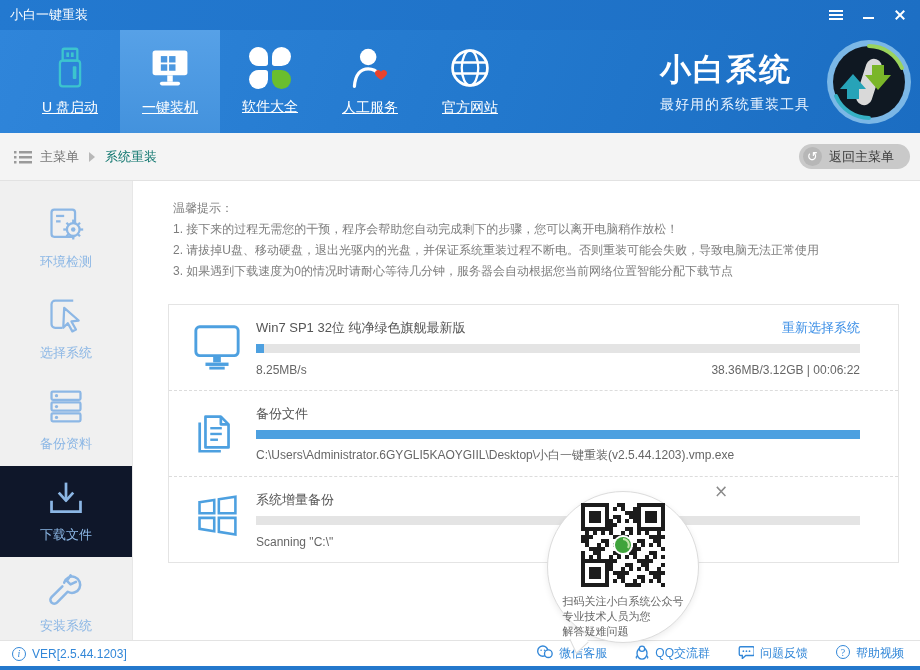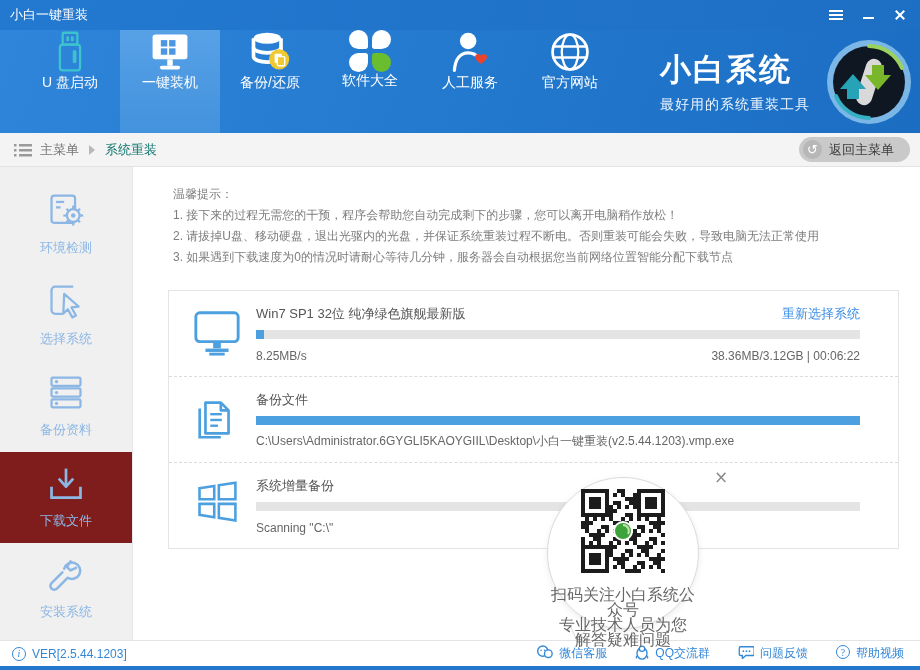--- a/index.html
+++ b/index.html
@@ -15,67 +15,67 @@
   .menu-bars { display:flex; flex-direction:column; gap:2px; }
   .menu-bars i { display:block; width:14px; height:2px; background:#fff; }
   .min-bar { width:11px; height:2px; background:#fff; margin-top:6px; }
   .x-icon { position:relative; width:12px; height:12px; }
   .x-icon i { position:absolute; left:0; top:5px; width:12px; height:2px; background:#fff; }
   .x-icon i:first-child { transform:rotate(45deg); }
   .x-icon i:last-child { transform:rotate(-45deg); }
 
   
   .nav { height:103px; background:linear-gradient(110deg,#2f85da 0%,#2278cd 55%,#1b6dc2 100%); display:flex; align-items:stretch; padding-left:20px; flex:none; }
-  .tab { width:100px; display:flex; flex-direction:column; align-items:center; color:#fff; font-size:14px; cursor:pointer; }
+  .tab { width:100px; display:flex; flex-direction:column; align-items:center; justify-content:center; gap:9px; color:#fff; font-size:14px; cursor:pointer;text-decoration:underline; }
   .tab.active { background:linear-gradient(to bottom,#57a1e7,#4392dd); }
   .tab svg { display:block; }
   .clover { width:42px; height:42px; display:grid; grid-template-columns:19px 19px; grid-template-rows:19px 19px; gap:4px; }
   .clover i { display:block; background:#fff; }
   .clover i:nth-child(1){ border-radius:50% 50% 14% 50%; }
   .clover i:nth-child(2){ border-radius:50% 50% 50% 14%; }
   .clover i:nth-child(3){ border-radius:50% 14% 50% 50%; }
   .clover i:nth-child(4){ border-radius:14% 50% 50% 50%; background:#6abe2e; }
   .brand { margin-left:auto; display:flex; align-items:center; gap:16px; padding-right:8px; }
   .brand-name { font-size:31px; font-weight:bold; color:#fff; letter-spacing:2px; }
   .brand-tag { font-size:14px; color:#eaf4ff; margin-top:5px; letter-spacing:1px; }
 
   
-  .breadcrumb { height:34px; background:#f4f4f4; border-bottom:1px solid #e2e2e2; display:flex; align-items:center; padding:0 10px 0 14px; font-size:13px; color:#888; flex:none; }
+  .breadcrumb { height:48px; background:#f4f4f4; border-bottom:1px solid #e2e2e2; display:flex; align-items:center; padding:0 10px 0 14px; font-size:13px; color:#888; flex:none; }
   .crumb-root { margin-left:8px; color:#777; cursor:pointer; }
   .crumb-sep { width:0; height:0; border-left:6px solid #b8b8b8; border-top:5px solid transparent; border-bottom:5px solid transparent; margin:0 10px; }
   .crumb-cur { color:#0f766e; }
   .back-btn { margin-left:auto; height:25px; background:#c9c9c9; border-radius:13px; display:flex; align-items:center; gap:7px; padding:0 16px 0 4px; cursor:pointer; }
   .back-circle { width:19px; height:19px; border-radius:50%; background:#b7b7b7; color:#fff; display:flex; align-items:center; justify-content:center; font-size:13px; font-family:"DejaVu Sans",sans-serif; }
   .back-label { font-size:13px; color:#3c3c3c; }
 
   
   .bodyrow { flex:1; display:flex; min-height:0; }
   .sidebar { width:133px; background:#f0f0f0; border-right:1px solid #e7e7e7; padding-top:12px; flex:none; }
   .side-item { height:91px; display:flex; flex-direction:column; align-items:center; justify-content:center; gap:9px; color:#8cb7e5; font-size:13px; cursor:pointer; }
-  .side-item.active { background:#7f1d1d; }
+  .side-item.active { background:#0f172a; }
 
   .main { flex:1; position:relative; background:#fff; }
   .tips { padding:17px 20px 10px 40px; font-size:12px; color:#7d7d7d; line-height:21px; }
 
   .box { margin:12px 21px 0 35px; border:1px solid #e4e4e4; }
   .row { display:flex; align-items:flex-start; padding:13px 38px 12px 22px; min-height:78px; }
   .row + .row { border-top:1px dashed #dcdcdc; }
   .row-icon { width:52px; flex:none; display:flex; justify-content:center; margin-top:3px; }
   .row-content { flex:1; margin-left:13px; font-size:12px; color:#666; }
   .row-head { display:flex; justify-content:space-between; align-items:center; height:19px; }
   .row-title { color:#555; font-size:13px; }
   .link { color:#3a8ee6; font-size:13px; cursor:pointer; }
   .track { height:9px; background:#e4e4e4; margin:7px 0 8px 0; }
   .fill { height:100%; background:#4da0e0; width:0; }
   .row-foot { display:flex; justify-content:space-between; align-items:center; height:17px; }
 
   .qr-close { position:absolute; left:578px; top:300px; width:20px; height:20px; color:#8a8a8a; font-size:17px; line-height:20px; text-align:center; cursor:pointer; font-family:"DejaVu Sans",sans-serif; }
   .qr-bubble { position:absolute; left:414px; top:310px; width:152px; height:152px; background:#fff; border:1px solid #dcdcdc; border-radius:50%; box-shadow:0 2px 6px rgba(0,0,0,.08); display:flex; flex-direction:column; align-items:center; padding-top:11px; z-index:5; }
   .qr-tail { position:absolute; left:438px; top:452px; width:16px; height:16px; background:#fff; border-right:1px solid #dcdcdc; border-bottom:1px solid #dcdcdc; transform:rotate(65deg) skew(18deg); z-index:4; }
-  .qr-text { margin-top:10px; font-size:16px; color:#666; line-height:15px; text-align:center; }
+  .qr-text { margin-top:3px; font-size:11px; color:#666; line-height:15px; }
 
   
   .footer { height:26px; flex:none; background:#fff; border-top:1px solid #e3e3e3; display:flex; align-items:center; font-size:12px; color:#3287d8; }
   .footer-left { display:flex; align-items:center; gap:6px; padding-left:12px; }
   .badge-circle { width:14px; height:14px; border:1px solid #3287d8; border-radius:50%; display:inline-flex; align-items:center; justify-content:center; font-size:10px; font-style:italic; font-family:"Liberation Serif","DejaVu Serif",serif; }
   .footer-links { margin-left:auto; display:flex; gap:28px; padding-right:16px; }
   .flink { display:flex; align-items:flex-start; gap:6px; cursor:pointer; }
   .strip { height:4px; background:#2478cc; flex:none; }
 </style>
 </head>
@@ -120,31 +120,20 @@
       <svg width="46" height="44" viewBox="0 0 48 48">
         <rect x="5" y="5" width="38" height="27" rx="3" fill="#fff"></rect>
         <rect x="14" y="11" width="7" height="7" fill="#4c98e0"></rect>
         <rect x="23" y="11" width="7" height="7" fill="#4c98e0"></rect>
         <rect x="14" y="20" width="7" height="7" fill="#4c98e0"></rect>
         <rect x="23" y="20" width="7" height="7" fill="#4c98e0"></rect>
         <rect x="21" y="32" width="6" height="7" fill="#fff"></rect>
         <rect x="13" y="39" width="22" height="4" rx="2" fill="#fff"></rect>
       </svg>
       <span>一键装机</span>
-    </div>
-    <div class="tab">
-      <svg width="46" height="44" viewBox="0 0 48 48">
-        <ellipse cx="21" cy="9" rx="15" ry="6" fill="#fff"></ellipse>
-        <path d="M6 9 v10 c0 3.3 6.7 6 15 6 s15-2.7 15-6 V9" fill="none" stroke="#fff" stroke-width="4"></path>
-        <path d="M6 19 v10 c0 3.3 6.7 6 15 6 s15-2.7 15-6 V19" fill="none" stroke="#fff" stroke-width="4"></path>
-        <circle cx="34" cy="32" r="11" fill="#f0c832"></circle>
-        <rect x="29" y="26" width="8" height="10" rx="1" fill="#fff"></rect>
-        <rect x="32" y="29" width="8" height="10" rx="1" fill="#f0c832" stroke="#fff" stroke-width="1.5"></rect>
-      </svg>
-      <span>备份/还原</span>
     </div>
     <div class="tab">
       <span class="clover">
           <i></i>
           <i></i>
           <i></i>
           <i></i>
         </span>
       <span>软件大全</span>
     </div>

